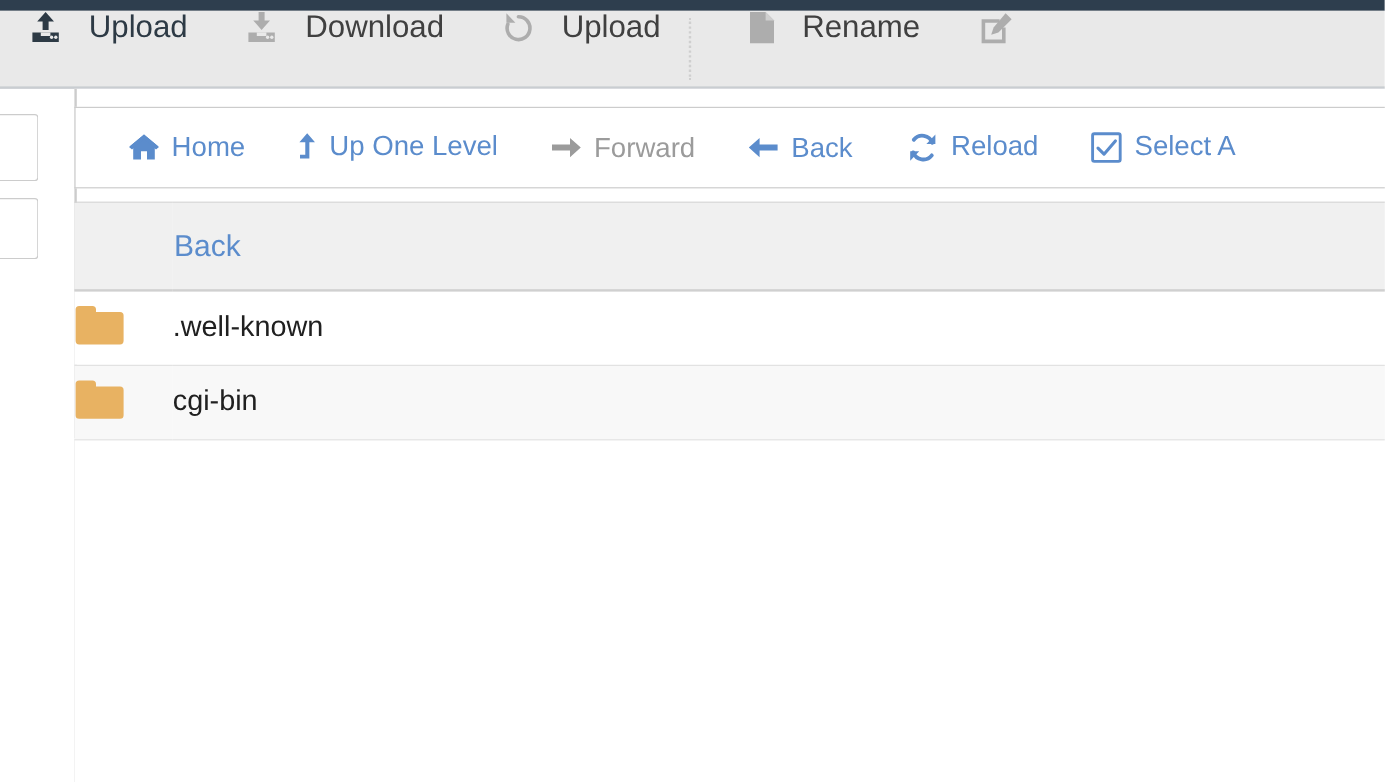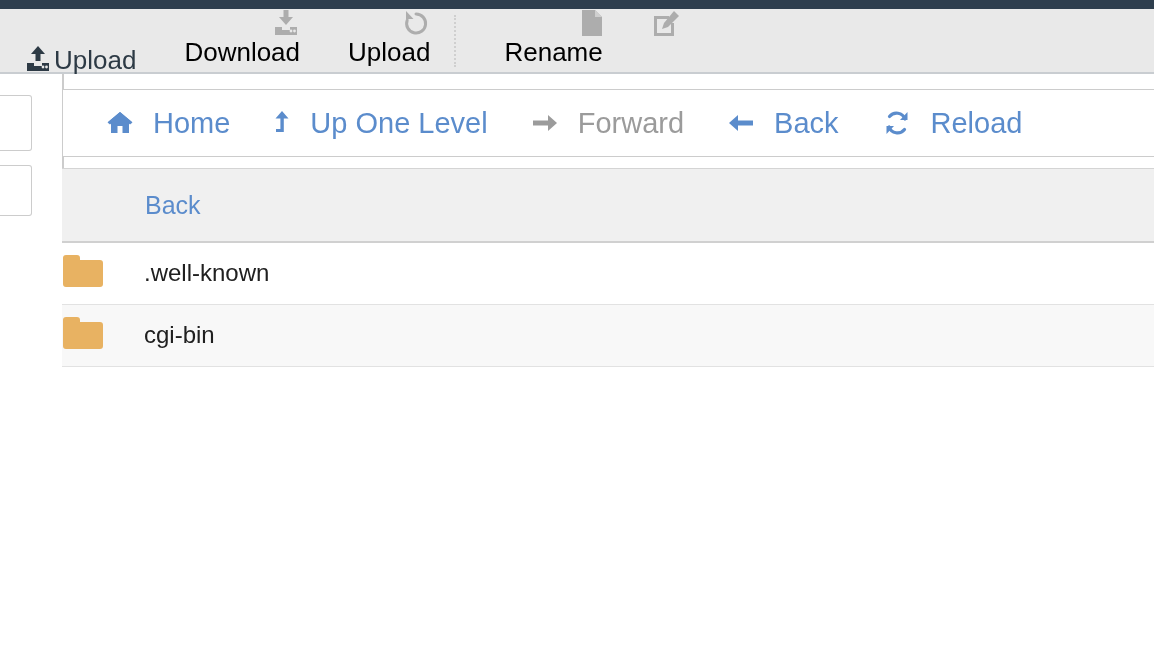--- a/index.html
+++ b/index.html
@@ -36,31 +36,31 @@
     width: 1154px;
     height: 65px;
     background: #e9e9e9;
     border-bottom: 2px solid #c9cdd1;
     box-sizing: border-box;
     display: flex;
     align-items: center;
   }
   .tool-btn {
     display: flex;
-    align-items: flex-end;
-    gap: 2px;
+    align-items: flex-start;
+    gap: 22px;
     height: 64px;
     padding: 0 24px;
     font-size: 26px;
     line-height: 1;
     white-space: nowrap;
     box-sizing: border-box;
   }
   .tool-btn.enabled { color: #2d3a45; }
-  .tool-btn.disabled { color: #000000; flex-direction: column; }
+  .tool-btn.disabled { color: #404040; }
   .tool-btn .ticon { display: inline-flex; align-items: center; justify-content: center; }
   .tool-btn .ticon svg { display: block; }
   .tool-divider {
     width: 0;
     height: 52px;
     border-left: 2px dotted #cfcfcf;
     margin: 0 0 0 0;
     align-self: center;
   }
 
@@ -110,23 +110,22 @@
     border: 1px solid #cccccc;
     border-right: none;
     box-sizing: border-box;
     display: flex;
     align-items: center;
     padding-left: 22px;
     overflow: hidden;
   }
   .nav-btn {
     display: flex;
-    align-items: center;
-    gap: 20px;
-    font-size: 29px;
+    gap: 10px;
+    font-size: 23px;
     line-height: 1;
     white-space: nowrap;
     padding: 0 22px;
     color: #5b8ccc;
   }
   .nav-btn.muted { color: #9b9b9b; }
   .nav-btn .nicon { display: inline-flex; align-items: center; justify-content: center; }
   .nav-btn .nicon svg { display: block; }
 
   
@@ -306,20 +305,29 @@
         <svg width="28" height="26" viewBox="0 0 28 26">
           <path d="M22 9 A9 9 0 0 0 6.5 6.5" fill="none" stroke="#5b8ccc" stroke-width="3.2" stroke-linecap="round"></path>
           <path d="M6 17 A9 9 0 0 0 21.5 19.5" fill="none" stroke="#5b8ccc" stroke-width="3.2" stroke-linecap="round"></path>
           <path d="M24.5 2 L24.5 10 L17 10 Z" fill="#5b8ccc"></path>
           <path d="M3.5 24 L3.5 16 L11 16 Z" fill="#5b8ccc"></path>
         </svg>
       </span>
       <span>Reload</span>
     </div>
 
+    <div class="nav-btn">
+      <span class="nicon">
+        <svg width="26" height="26" viewBox="0 0 26 26">
+          <rect x="1.5" y="1.5" width="23" height="23" rx="1.5" fill="none" stroke="#5b8ccc" stroke-width="2.4"></rect>
+          <path d="M6 13.5 L11 18.5 L20.5 7.5" fill="none" stroke="#5b8ccc" stroke-width="2.6" stroke-linecap="round" stroke-linejoin="round"></path>
+        </svg>
+      </span>
+      <span>Select A</span>
+    </div>
   </div>
 
   <div class="table-body-fill"></div>
 
   <table class="file-table">
     <thead>
       <tr>
         <th class="th-check"></th>
         <th class="th-name">
           <span class="sort-link">Back</span>

